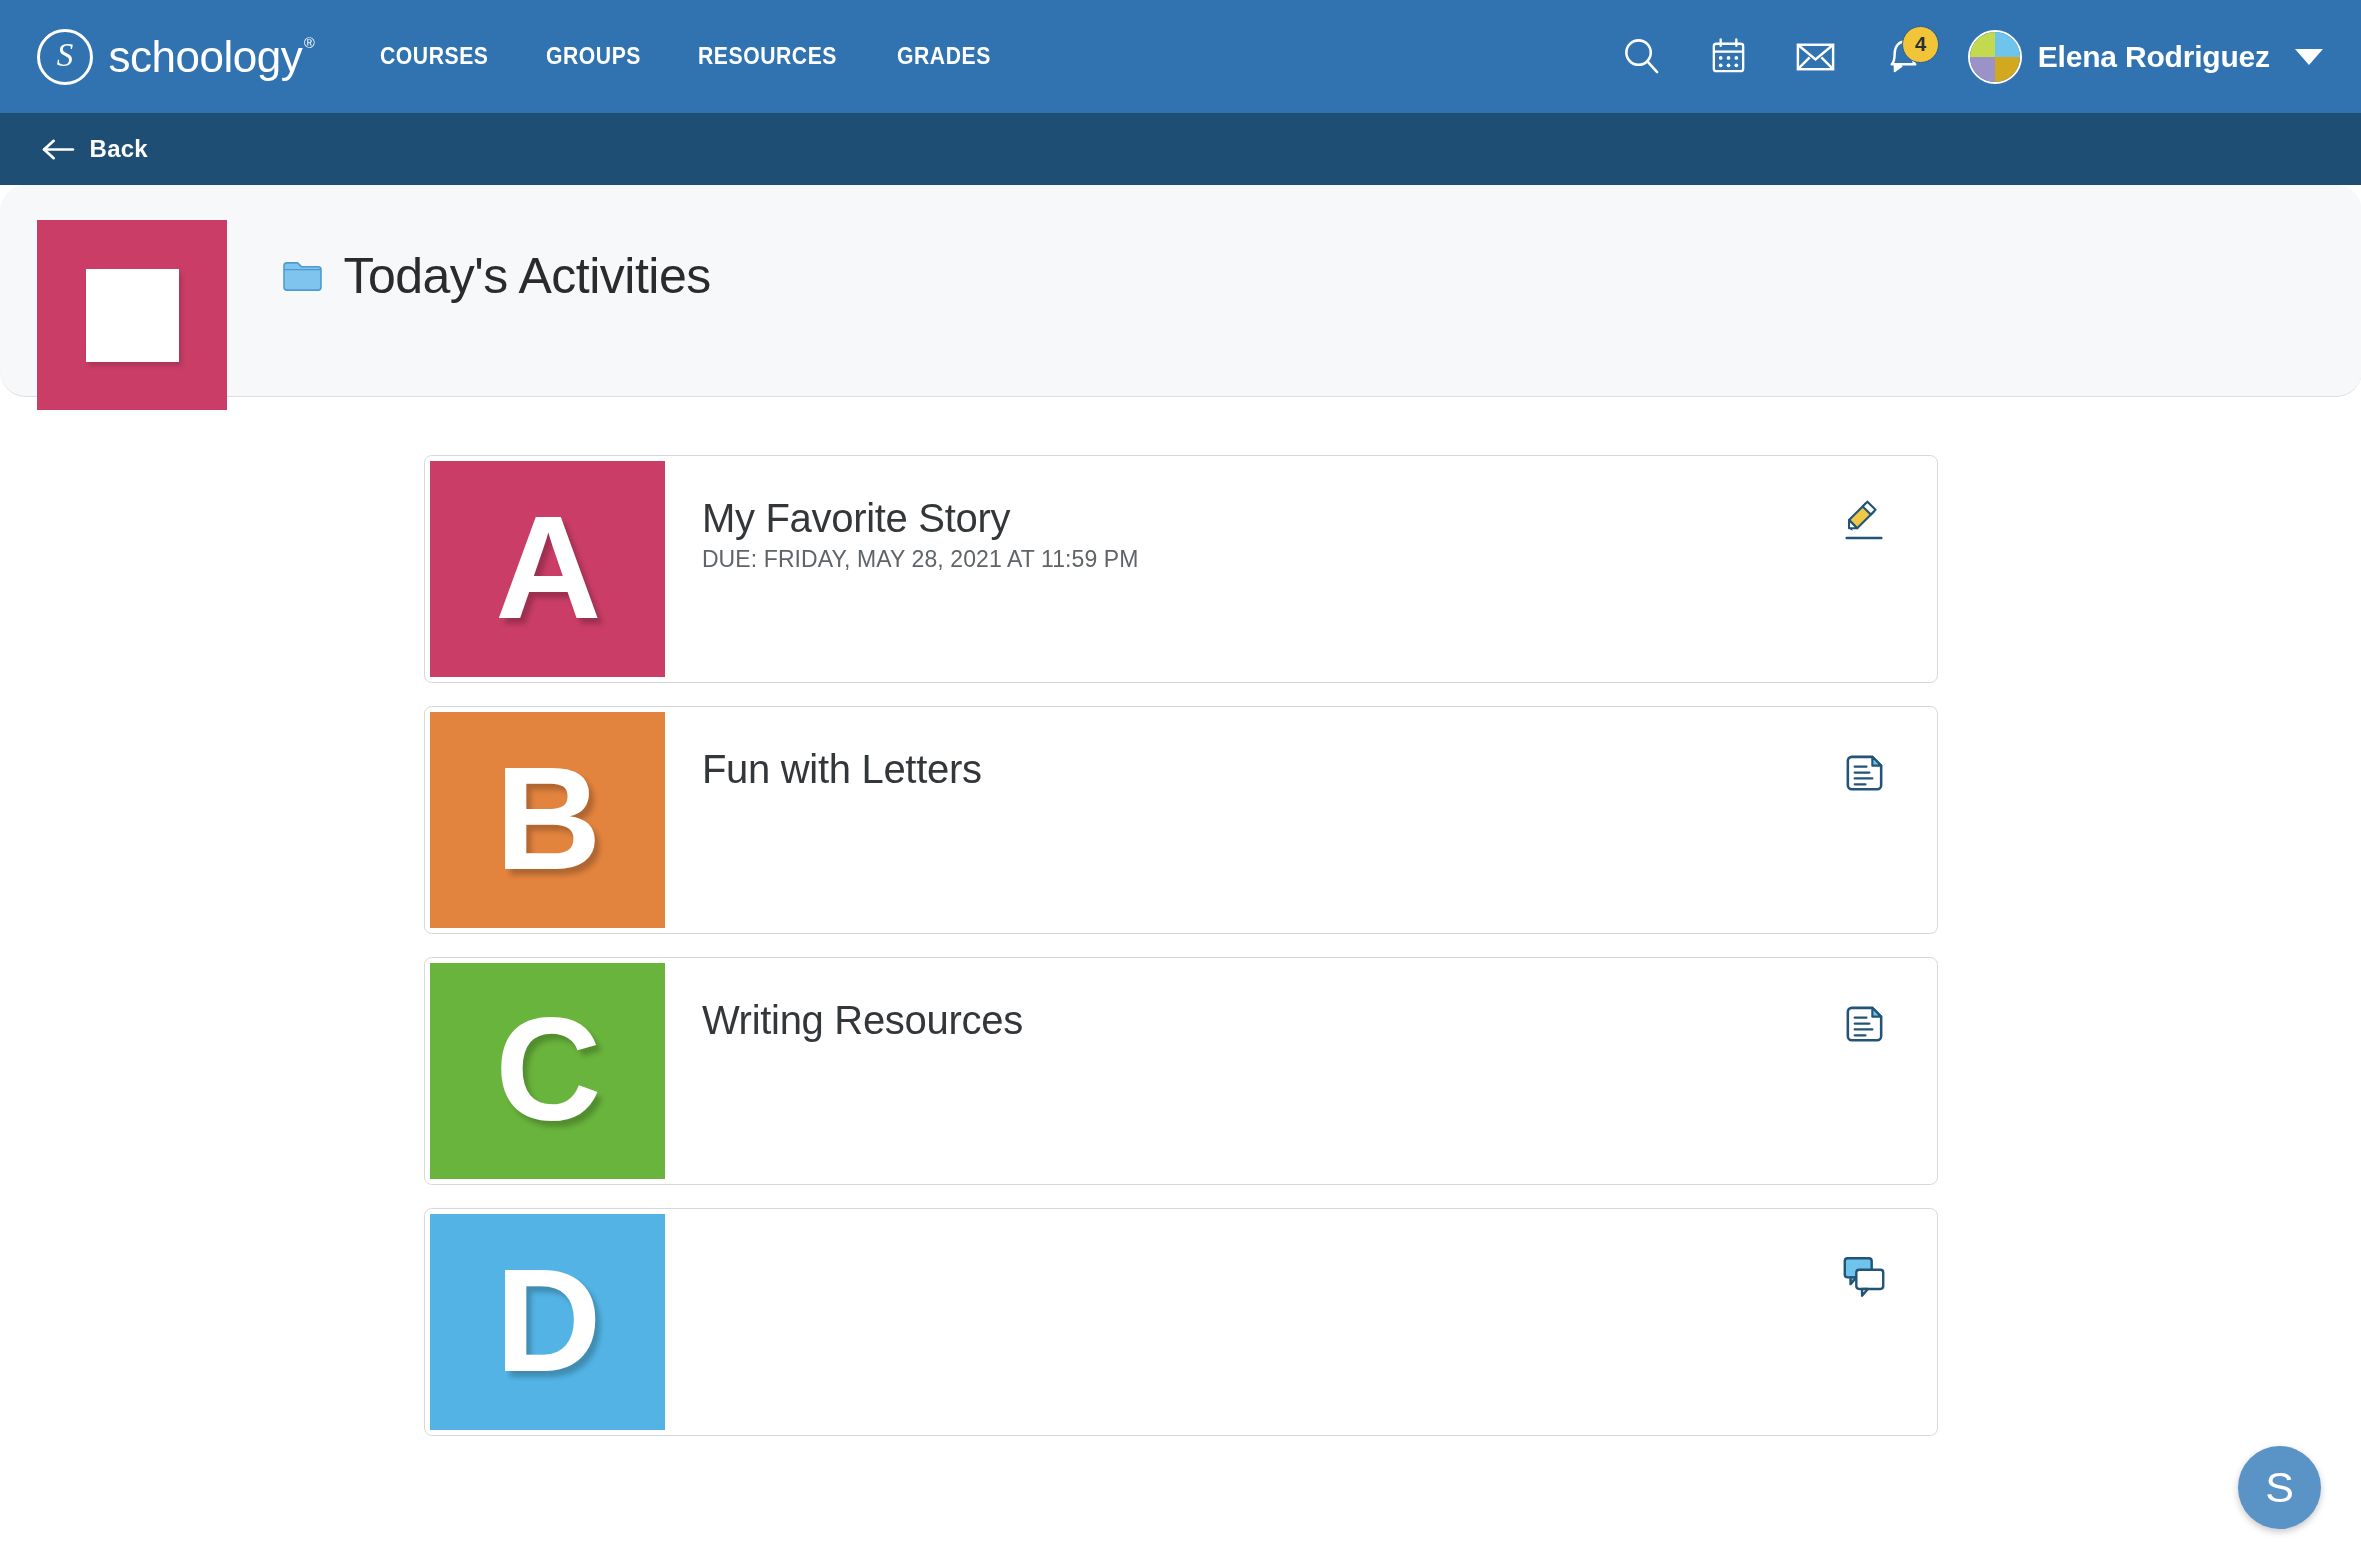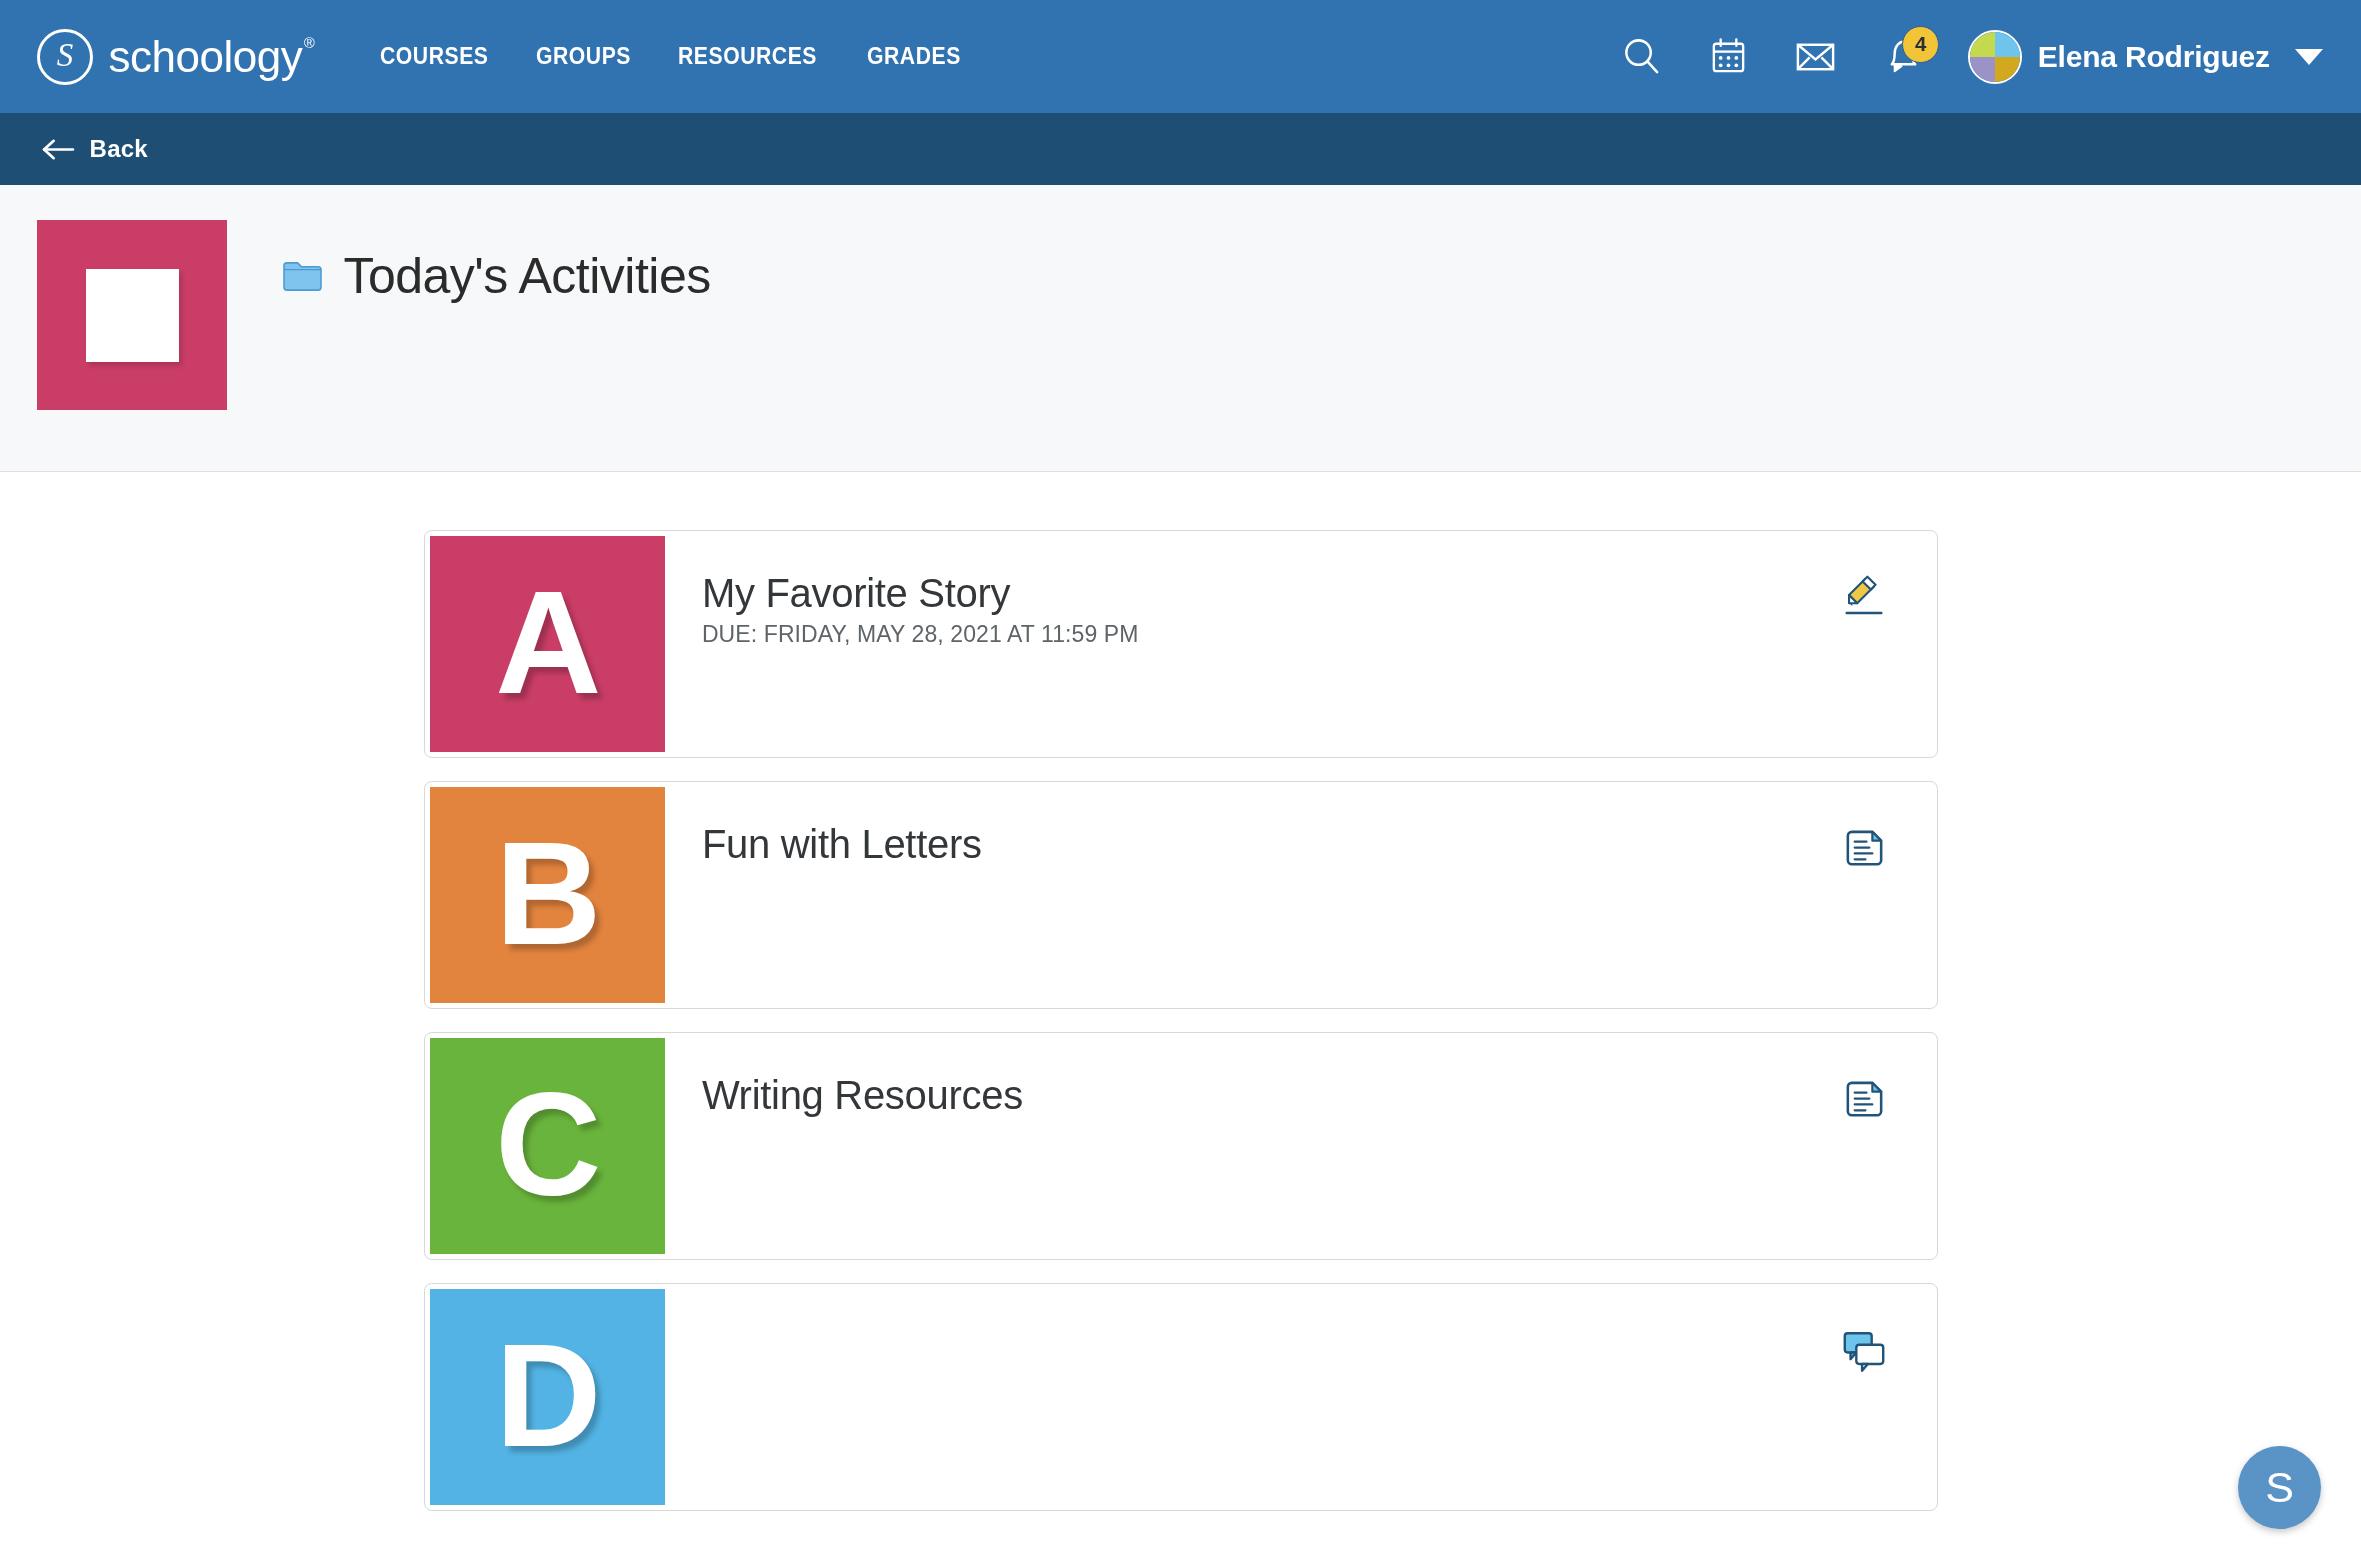--- a/index.html
+++ b/index.html
@@ -53,21 +53,21 @@
     position: relative;
   }
   .brand-word sup {
     font-size: 14.6px;
     vertical-align: super;
     position: relative;
     top: -7.8px;
     left: 1.9px;
   }
 
-  .nav-links { display: flex; align-items: flex-end; gap: 38px; }
+  .nav-links { display: flex; align-items: flex-end; gap: 48px; }
   .nav-link {
     color: #ffffff;
     font-size: 23px;
     font-weight: bold;
     letter-spacing: 0.6px;
     text-decoration: none;
     white-space: nowrap;
     cursor: pointer;
     transform: scaleX(0.92);
     transform-origin: left center;
@@ -149,24 +149,25 @@
     color: #ffffff;
     font-size: 24px;
     font-weight: bold;
     letter-spacing: 0.2px;
   }
 
   
   .page-header {
     background: #F7F8FA;
     border-bottom: 1.9px solid #DCDEE2;
-    height: 287px;
+    height: 212px;
     display: flex;
     align-items: flex-start;
     padding: 35px 0 0 37px;
+    border-radius: 26px;
   }
   .course-thumb {
     width: 190px; height: 190px;
     background: #C93D66;
     flex: none;
     display: flex; align-items: center; justify-content: center;
   }
   .course-thumb-inner {
     width: 93px; height: 93px;
     background: #ffffff;

